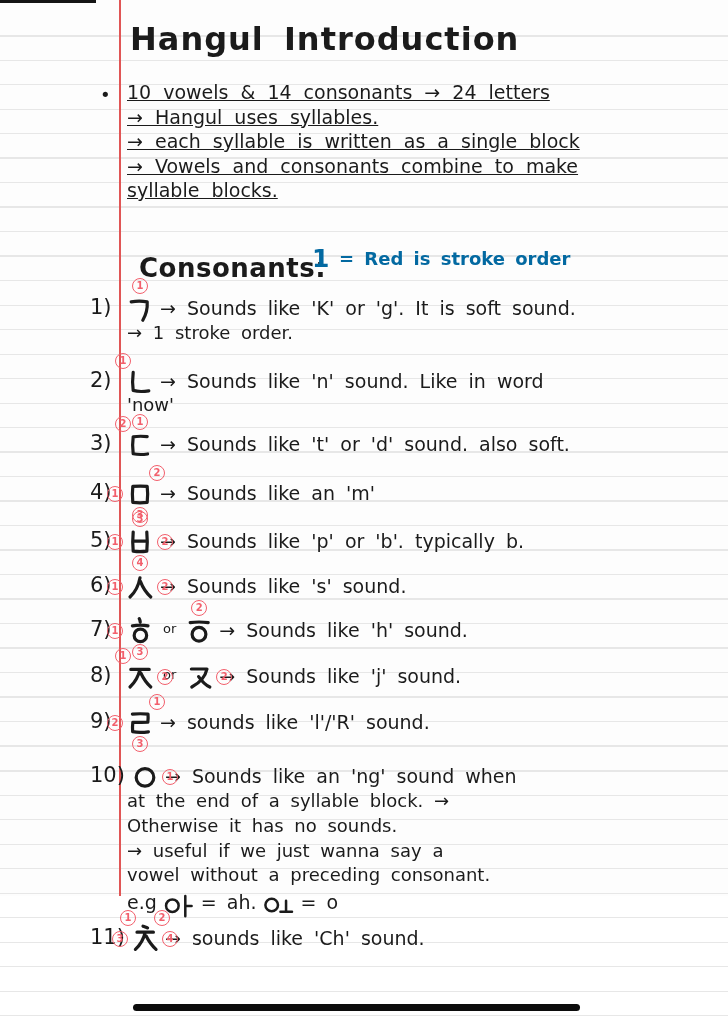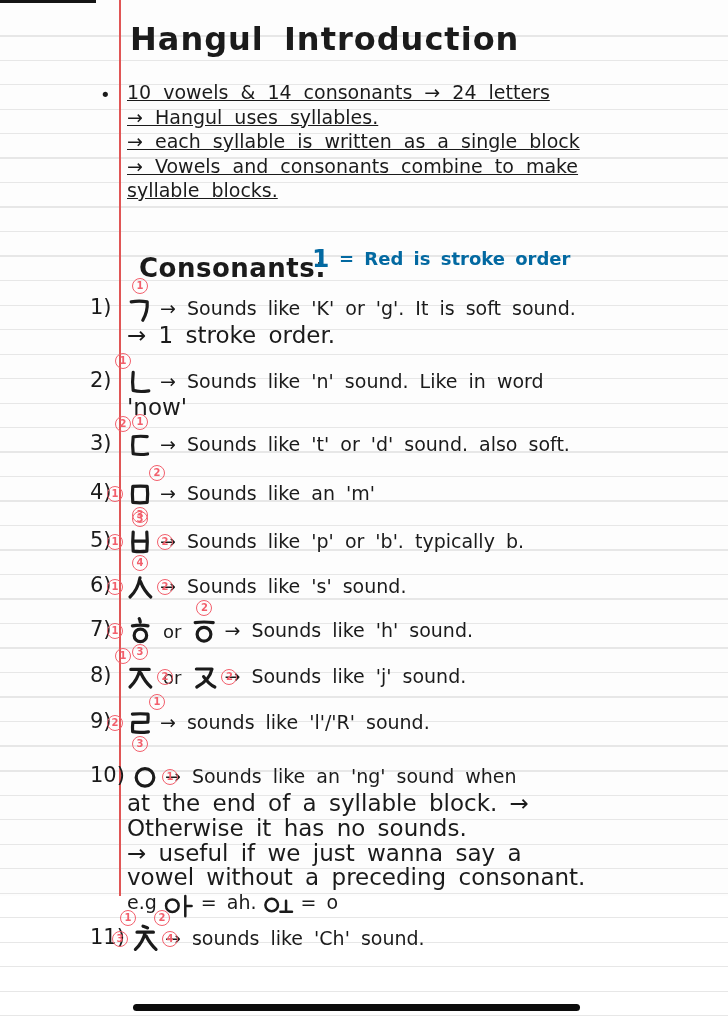--- a/index.html
+++ b/index.html
@@ -30,23 +30,23 @@
 
   .item{
     position:absolute;left:0;width:728px;box-sizing:border-box;padding-left:90px;
     display:flex;align-items:flex-start;white-space:nowrap;
   }
   .item .num{font-size:21px;min-width:30px;padding-top:3px;}
   .jamo{position:relative;display:inline-block;width:32px;height:34px;margin:0 4px;flex:0 0 auto;}
   .jamo svg{width:32px;height:34px;display:block;}
   .jamo-sm{position:relative;display:inline-block;width:40px;height:28px;margin:0 2px;flex:0 0 auto;}
   .jamo-sm svg{width:40px;height:28px;display:block;}
-  .or{font-size:18px;padding-top:7px;margin:0 3px;text-align:center;}
+  .or{font-size:13px;padding-top:7px;margin:0 3px;text-align:center;}
   .desc{font-size:19px;padding-top:5px;word-spacing:5px;margin-left:0;}
-  .cont{position:absolute;font-size:23px;word-spacing:5px;white-space:nowrap;left:127px;text-align:right;}
+  .cont{position:absolute;font-size:18px;word-spacing:5px;white-space:nowrap;left:127px;text-align:right;}
   .egrow{position:absolute;left:127px;display:flex;align-items:flex-start;white-space:nowrap;font-size:19px;word-spacing:4px;}
   .egrow span{padding-top:3px;}
 
   .badge{
     position:absolute;width:14px;height:14px;border:1.3px solid #f25f6c;border-radius:50%;
     color:#f25f6c;font-size:10px;line-height:13px;text-align:center;font-weight:600;
   }
   .b-t{top:-14px;left:8px;}
   .b-tl{top:-12px;left:-9px;}
   .b-tr{top:-12px;right:-9px;}

